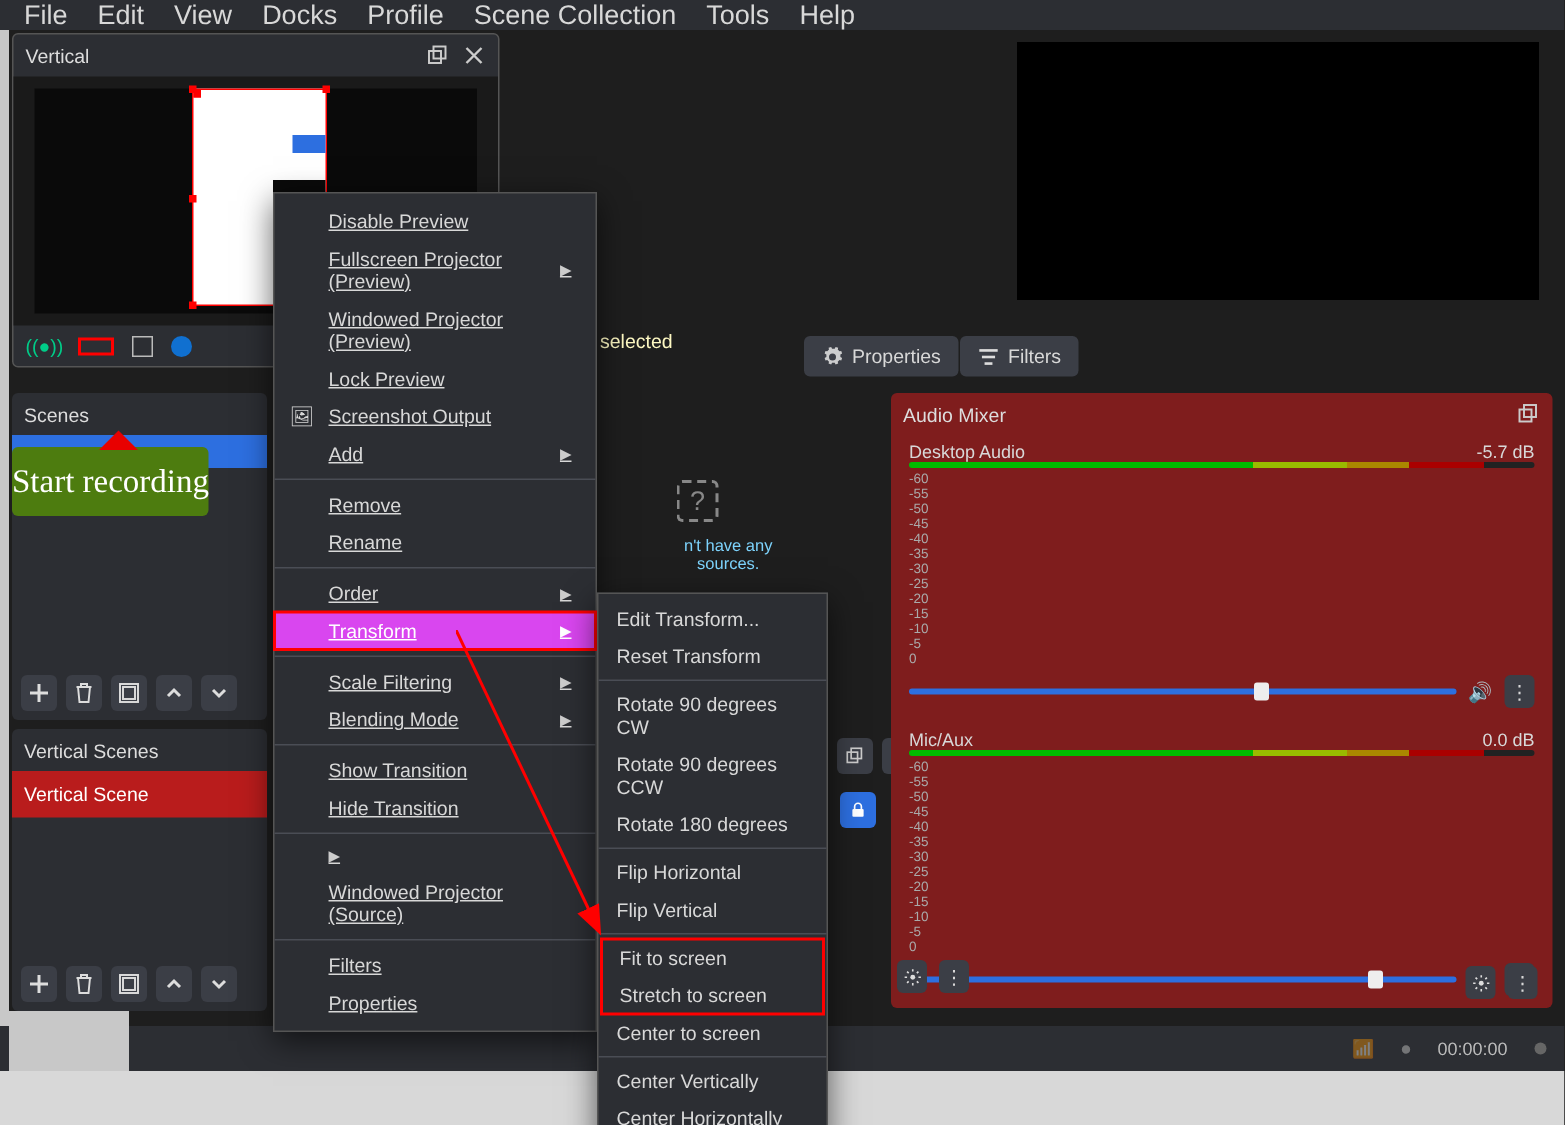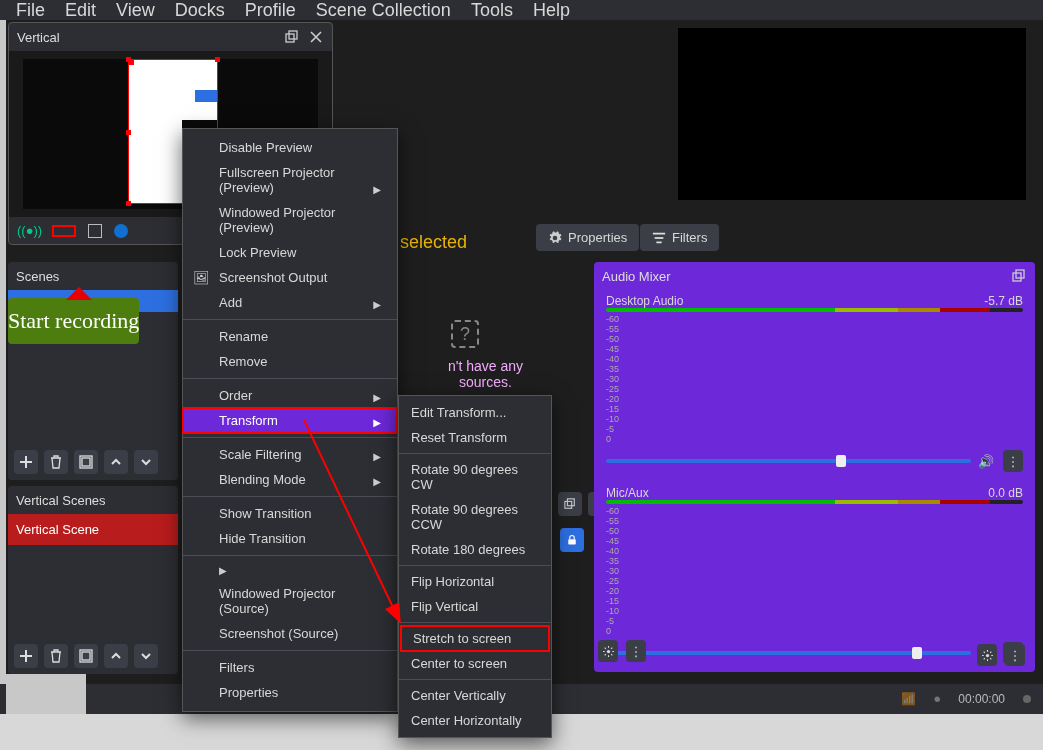--- a/index.html
+++ b/index.html
@@ -33,33 +33,33 @@
 .tb-blue { width:14px; height:14px; border-radius:50%; background:#1070d0; }
 .rec-box { border: 2px solid #f00; padding: 4px 10px; margin-left: -2px; }
 
 .scenes-panel { position: absolute; left: 8px; top: 262px; width: 170px; height: 218px; background: #2c2e33; border-radius: 4px; }
 .scenes-panel .panel-header { font-size: 13px; }
 .panel-toolbar { position: absolute; bottom: 0; left: 0; right: 0; display: flex; gap: 6px; padding: 6px; }
 .tb-btn { width: 24px; height: 24px; border-radius: 4px; background: #3b3e46; display: flex; align-items: center; justify-content: center; color: #ddd; fill:#ddd; cursor:pointer; }
 .scene-row { background: #b91c1c; color: #fff; padding: 8px 8px; font-size: 13px; }
 
 .vertical-scenes-panel { position: absolute; left: 8px; top: 486px; width: 170px; height: 188px; background: #2c2e33; border-radius: 4px; }
-.nosel { position: absolute; top: 232px; left: 400px; color: #eab308; font-size: 18px; }
+.nosel { position: absolute; top: 220px; left: 400px; color: #fef9c3; font-size: 13px; }
 .prop-btn { position: absolute; top: 224px; left: 536px; background: #3b3e46; border-radius: 4px; padding: 6px 12px; display: flex; align-items: center; gap: 6px; font-size: 13px; cursor:pointer; }
 .filters-btn { position: absolute; top: 224px; left: 640px; background: #3b3e46; border-radius: 4px; padding: 6px 12px; display: flex; align-items: center; gap: 6px; font-size: 13px; cursor:pointer;}
 
 .sources-empty { position:absolute; left:400px; top:320px; width:130px; text-align:center; }
 .sources-empty .dashed { width:28px; height:28px; border:2px dashed #888; border-radius:4px; margin: 0 auto 10px; display:flex; align-items:center; justify-content:center; color:#888; font-size:18px; }
-.sources-empty .msg { font-size:14px; color:#f0abfc;margin-left:41px; }
+.sources-empty .msg { font-size:11px; color:#7dd3fc;margin-left:41px; }
 
 .lock-row { position:absolute; left:558px; top:492px; display:flex; gap:6px; }
 .lock-row .sq { width:24px; height:24px; background:#3b3e46; border-radius:4px; display:flex; align-items:center; justify-content:center; }
 .lock-row .lock { width:24px; height:24px; background:#2d6fe0; border-radius:4px; display:flex; align-items:center; justify-content:center; }
 
-.audio-panel { position: absolute; left: 594px; top: 262px; right: 8px; bottom: 78px; background: #6d28d9; border-radius:4px; }
+.audio-panel { position: absolute; left: 594px; top: 262px; right: 8px; bottom: 78px; background: #7f1d1d; border-radius:4px; }
 .audio-panel .panel-header { font-size:13px; }
 .audio-channel { padding: 4px 12px 10px; }
 .ch-row { display:flex; justify-content:space-between; font-size:12px; }
 .meter-bar { height: 10px; background: linear-gradient(to right, #0a0 0%, #0a0 30%, #111 30%, #111 100%); position:relative; border-radius:2px; overflow:hidden; }
 .meter-bar.green-yellow { background: linear-gradient(to right, #0b0 0%, #0b0 55%, #9b0 55%, #9b0 70%, #a80 70%, #a80 80%, #a00 80%, #a00 92%, #222 92%, #222 100%); height:4px; }
 .meter-scale { display:flex; justify-content:space-between; font-size:9px; color:#aaa; margin-top:2px;flex-direction:column; }
 .vol-row { display:flex; align-items:center; gap:8px; margin-top:6px; }
 .vol-track { flex:1; height:4px; background:#2d6fe0; border-radius:2px; position:relative; }
 .vol-thumb { position:absolute; top:-4px; width:10px; height:12px; background:#eee; border-radius:2px; }
 .sp-icon { color:#ddd; }
@@ -67,23 +67,23 @@
 .audio-bottom { position:absolute; bottom:6px; right:10px; display:flex; gap:8px; }
 
 .big-preview { position:absolute; left: 678px; top: 28px; width: 348px; height: 172px; background:#000; }
 
 .status-bar { position:absolute; left:0; right:0; bottom:36px; height:30px; background:#2c2e33; display:flex; align-items:center; justify-content:flex-end; padding:0 12px; gap:18px; color:#bbb; font-size:12px; }
 .below-bar { position:absolute; left:0; right:0; bottom:0; height:36px; background:#d8d8d8; }
 .left-strip { position:absolute; left:0; top:20px; bottom:36px; width:6px; background:#c8c8c8; }
 .left-strip2 { position:absolute; left:6px; top:674px; width:80px; bottom:36px; background:#c8c8c8;}
 
 .ctx-menu { position: absolute; left: 182px; top: 128px; width: 216px; background: #2c2e33; border: 1px solid #555; box-shadow: 0 6px 20px rgba(0,0,0,.6); padding: 6px 0; z-index: 100; }
-.ctx-menu .item { padding: 5px 16px 5px 36px; font-size: 13px; cursor: pointer; position: relative; display:flex; justify-content:space-between; align-items:flex-end;}
+.ctx-menu .item { padding: 5px 16px 5px 36px; font-size: 13px; cursor: pointer; position: relative; display:flex; justify-content:space-between; align-items:center;text-decoration:underline;}
 .ctx-menu .sep { height:1px; background:#4a4d55; margin:4px 0; }
-.ctx-menu .item.selected { background:#6d28d9; color:#fff; }
+.ctx-menu .item.selected { background:#d946ef; color:#fff; }
 .ctx-menu .item .arrow { font-size:10px; color:#ccc; }
 .ctx-menu .item .pre-icon { position:absolute; left:10px; }
 .red-outline { outline: 2px solid #f00; outline-offset: -1px; }
 
 .sub-menu { position: absolute; left: 398px; top: 395px; width: 154px; background: #2c2e33; border: 1px solid #555; box-shadow: 0 6px 20px rgba(0,0,0,.6); padding: 4px 0; z-index: 101; }
 .sub-menu .item { padding: 5px 12px; font-size: 13px; cursor:pointer; }
 .sub-menu .sep { height:1px; background:#4a4d55; margin:3px 0; }
 .sub-menu .red-group { outline: 2px solid #f00; outline-offset: -1px; margin: 0 2px; }
 
 .callout { position: absolute; left: 8px; top: 298px; background: #4d7c0f; color: #fff; font-family: "Times New Roman", serif; font-size: 22px; padding: 10px 0; border-radius: 4px; z-index: 50; }
@@ -362,24 +362,24 @@
   <div class="item">
       <span class="pre-icon">🖼</span>
       <span>Screenshot Output</span>
     </div>
   <div class="item">
       <span>Add</span>
       <span class="arrow">▶</span>
     </div>
   <div class="sep"></div>
   <div class="item">
+      <span>Remove</span>
+    </div>
+  <div class="item">
       <span>Rename</span>
-    </div>
-  <div class="item">
-      <span>Remove</span>
     </div>
   <div class="sep"></div>
   <div class="item">
       <span>Order</span>
       <span class="arrow">▶</span>
     </div>
   <div class="item selected red-outline">
       <span>Transform</span>
       <span class="arrow" style="color:#fff">▶</span>
     </div>
@@ -399,23 +399,20 @@
   <div class="item">
       <span>Hide Transition</span>
     </div>
   <div class="sep"></div>
   <div class="item">
       <span class="arrow">▶</span>
     </div>
   <div class="item">
       <span>Windowed Projector (Source)</span>
     </div>
-  <div class="item">
-      <span>Screenshot (Source)</span>
-    </div>
   <div class="sep"></div>
   <div class="item">
       <span>Filters</span>
     </div>
   <div class="item">
       <span>Properties</span>
     </div>
 </div>
 
 <div class="sub-menu">
@@ -423,20 +420,21 @@
   <div class="item">Reset Transform</div>
   <div class="sep"></div>
   <div class="item">Rotate 90 degrees CW</div>
   <div class="item">Rotate 90 degrees CCW</div>
   <div class="item">Rotate 180 degrees</div>
   <div class="sep"></div>
   <div class="item">Flip Horizontal</div>
   <div class="item">Flip Vertical</div>
   <div class="sep"></div>
   <div class="red-group">
+    <div class="item">Fit to screen</div>
     <div class="item">Stretch to screen</div>
   </div>
   <div class="item">Center to screen</div>
   <div class="sep"></div>
   <div class="item">Center Vertically</div>
   <div class="item">Center Horizontally</div>
 </div>
 
 <svg class="arrow-line" viewBox="0 0 130 210">
   <defs>

